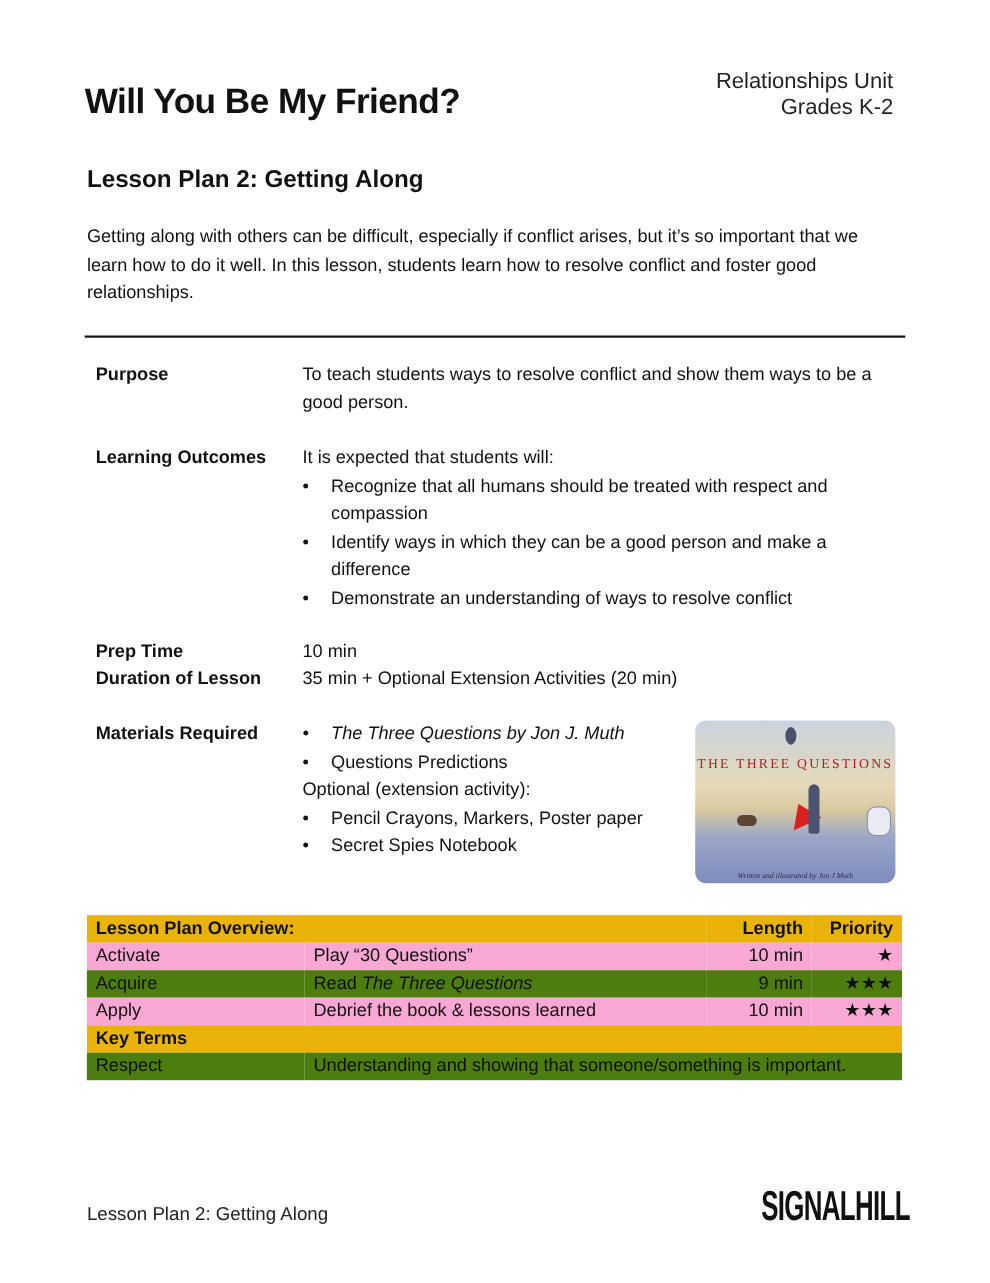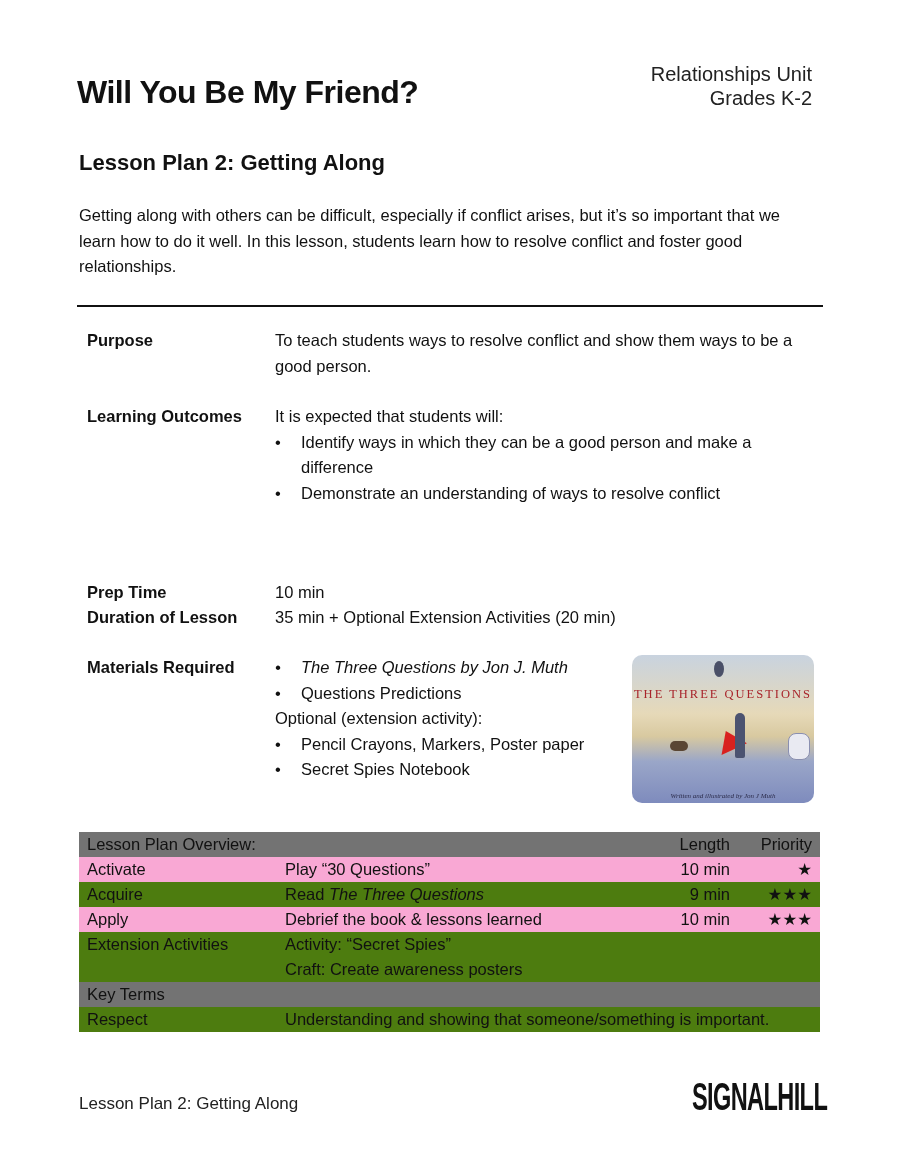--- a/index.html
+++ b/index.html
@@ -25,21 +25,21 @@
   .book .bcredit { position: absolute; left: 0; right: 0; bottom: 3px; text-align: center; font-family: "Liberation Serif", serif;
                    font-style: italic; font-size: 7px; color: #2b2b4a; }
   .book .kite { position: absolute; left: 84px; top: 75px; width: 0; height: 0; border-left: 14px solid transparent;
                 border-right: 14px solid transparent; border-bottom: 20px solid #d9211f; transform: rotate(-25deg); }
   .book .boy { position: absolute; left: 103px; top: 58px; width: 10px; height: 45px; background: #4c5370; border-radius: 5px 5px 2px 2px; }
   .book .dog { position: absolute; left: 156px; top: 78px; width: 20px; height: 25px; background: #e9eaf2; border-radius: 8px; border: 1px solid #8a8fb0; }
   .book .monkey { position: absolute; left: 38px; top: 86px; width: 18px; height: 10px; background: #5a4634; border-radius: 6px; }
   .book .bird { position: absolute; left: 82px; top: 6px; width: 10px; height: 16px; background: #4a5068; border-radius: 50%; }
   table.overview { position: absolute; left: 79px; top: 832px; width: 741px; border-collapse: collapse; font-size: 16.5px; }
   table.overview td { padding: 0 8px; height: 25px; line-height: 25px; vertical-align: top; }
-  .hdr { background: #737373; font-weight: normal; }
+  .hdr { background: #eab308; font-weight: bold; }
   .light { background: #4d7c0f; }
   .white { background: #f9a8d4; }
   .c1 { width: 182px; }
   .c3 { width: 80px; text-align: right; }
   .c4 { width: 66px; text-align: right; }
   .footer-left { position: absolute; left: 79px; top: 1094px; font-size: 17px; color: #222; }
   .logo { position: absolute; left: 692px; top: 1076px; font-family: "Liberation Sans", sans-serif; font-weight: bold; font-size: 38px;
           letter-spacing: -1px; transform: scaleX(0.62); transform-origin: left top; color: #111; }
 </style>
 </head>
@@ -57,20 +57,21 @@
 <div class="section" style="top:328px;">
   <div class="label">Purpose</div>
   <div class="value">To teach students ways to resolve conflict and show them ways to be a good person.</div>
 </div>
 
 <div class="section" style="top:404px;">
   <div class="label">Learning Outcomes</div>
   <div class="value">
     <div>It is expected that students will:</div>
     <ul class="bul">
+      <li>Recognize that all humans should be treated with respect and compassion</li>
       <li>Identify ways in which they can be a good person and make a difference</li>
       <li>Demonstrate an understanding of ways to resolve conflict</li>
     </ul>
   </div>
 </div>
 
 <div class="section" style="top:580px;">
   <div class="label">Prep Time</div>
   <div class="value">10 min</div>
 </div>
@@ -122,27 +123,20 @@
     <td><span>Read </span><em>The Three Questions</em></td>
     <td class="c3">9 min</td>
     <td class="c4">★★★</td>
   </tr>
   <tr class="white">
     <td class="c1">Apply</td>
     <td>Debrief the book &amp; lessons learned</td>
     <td class="c3">10 min</td>
     <td class="c4">★★★</td>
   </tr>
-  <tr class="light">
-    <td class="c1">Extension Activities</td>
-    <td colspan="3">
-      <div>Activity: “Secret Spies”</div>
-      <div>Craft: Create awareness posters</div>
-    </td>
-  </tr>
   <tr class="hdr">
     <td colspan="4">Key Terms</td>
   </tr>
   <tr class="light">
     <td class="c1">Respect</td>
     <td colspan="3">Understanding and showing that someone/something is important.</td>
   </tr>
 </tbody>
   </table>
 

